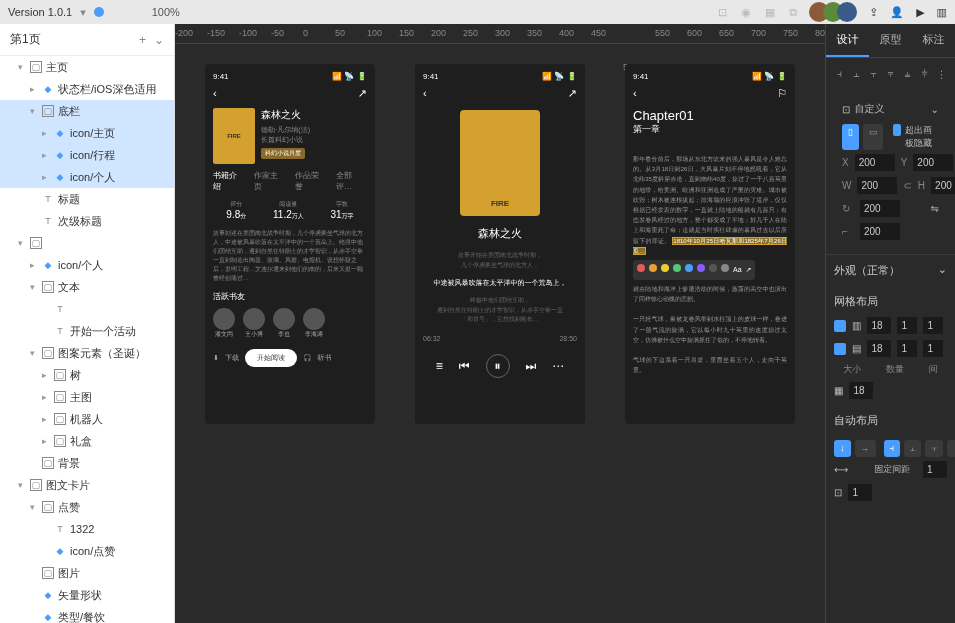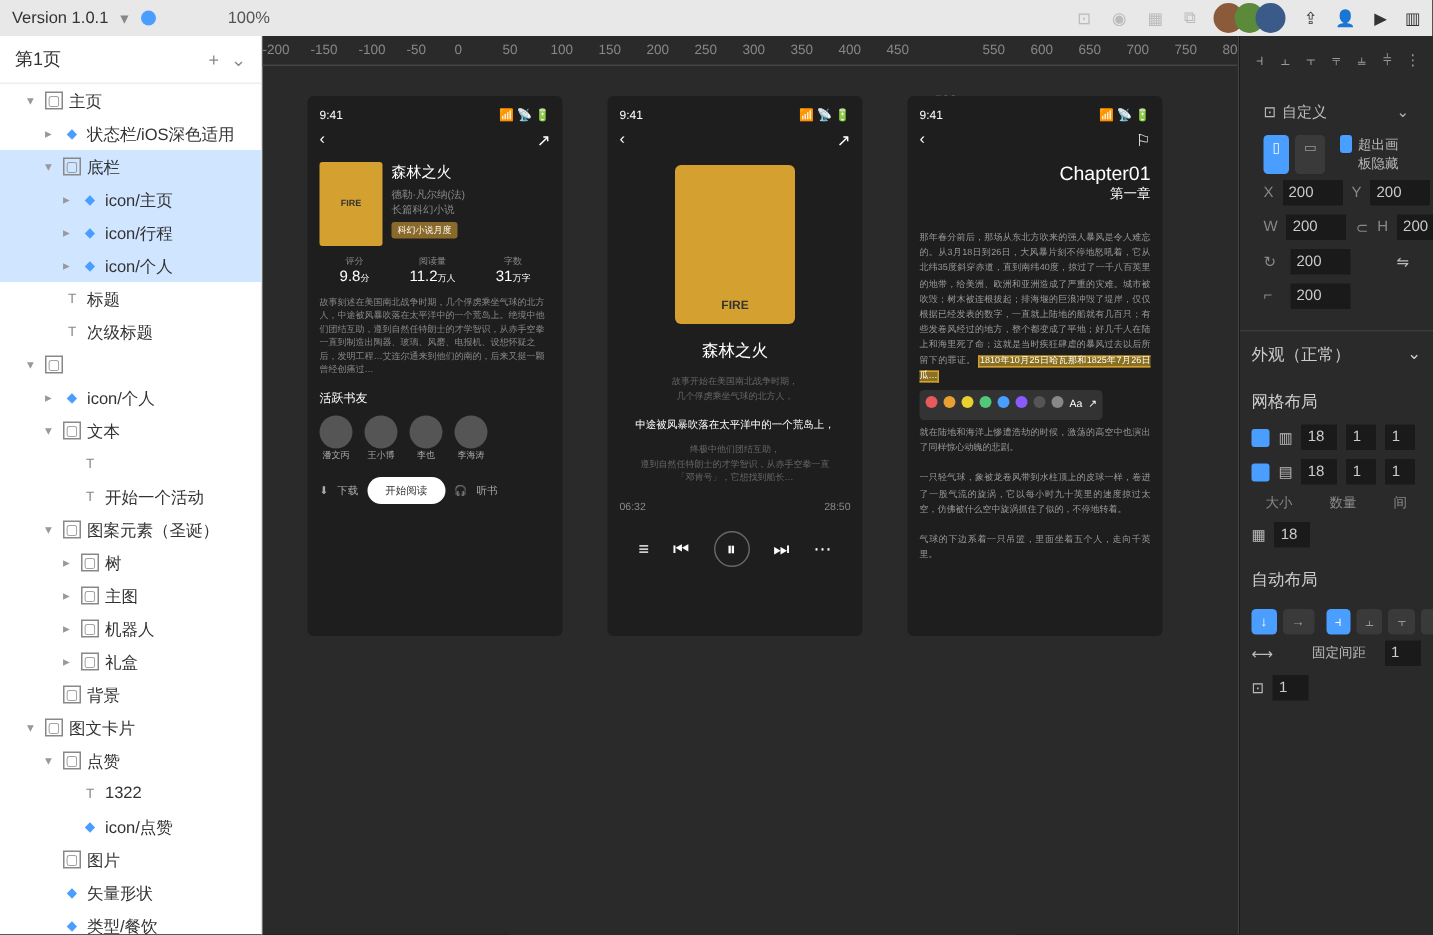--- a/index.html
+++ b/index.html
@@ -25,21 +25,21 @@
     .indent-2{padding-left:30px;}
     .indent-3{padding-left:42px;}
     .chev{color:#999;font-size:9px;width:8px;}
     .ticon{width:12px;height:12px;display:inline-flex;align-items:center;justify-content:center;font-size:9px;color:#888;}
     .ticon.frame{border:1px solid #888;}
     .ticon.diamond{color:#4a9eff;}
     .ticon.text{color:#888;}
     .canvas{flex:1;background:#2a2a2a;position:relative;overflow:hidden;}
     .ruler-h{position:absolute;top:0;left:0;right:0;height:20px;background:#2a2a2a;border-bottom:1px solid #444;display:flex;color:#888;font-size:9px;}
     .ruler-tick{position:absolute;top:4px;}
-    .artboards{position:absolute;top:40px;left:30px;display:flex;gap:30px;}
+    .artboards{position:absolute;top:40px;left:30px;display:flex;gap:40px;}
     .artboard{width:170px;height:360px;background:#1e1e1e;border-radius:4px;padding:8px;color:#aaa;font-size:8px;overflow:hidden;position:relative;}
     .ab-status{display:flex;justify-content:space-between;color:#fff;font-size:8px;margin-bottom:6px;}
     .ab-nav{display:flex;justify-content:space-between;color:#fff;font-size:11px;margin-bottom:8px;}
     .ab1-top{display:flex;gap:6px;margin-bottom:6px;}
     .book-cover{width:42px;height:56px;background:#d4a030;border-radius:2px;display:flex;align-items:center;justify-content:center;color:#333;font-size:6px;font-weight:bold;text-align:center;}
     .ab1-info{flex:1;}
     .ab1-title{color:#fff;font-size:10px;margin-bottom:3px;}
     .ab1-author{color:#888;font-size:7px;}
     .ab1-tag{display:inline-block;background:#8a6a2a;color:#fff;padding:1px 4px;font-size:6px;border-radius:2px;margin-top:3px;}
     .ab1-tabs{display:flex;gap:10px;font-size:8px;color:#888;margin-bottom:8px;}
@@ -56,21 +56,21 @@
     .user-item{text-align:center;font-size:6px;}
     .ab1-actions{display:flex;gap:6px;align-items:center;font-size:7px;}
     .btn-primary{background:#fff;color:#333;padding:4px 12px;border-radius:12px;}
     .ab2-cover{width:80px;height:106px;background:#d4a030;margin:10px auto;border-radius:4px;display:flex;align-items:end;justify-content:center;padding-bottom:8px;color:#333;font-size:8px;font-weight:bold;}
     .ab2-title{text-align:center;color:#fff;font-size:11px;margin-bottom:10px;}
     .ab2-desc{font-size:6px;color:#666;line-height:1.6;text-align:center;margin-bottom:8px;}
     .ab2-highlight{color:#fff;font-size:7px;text-align:center;margin-bottom:8px;}
     .ab2-time{display:flex;justify-content:space-between;font-size:7px;color:#888;margin-top:10px;}
     .ab2-controls{display:flex;justify-content:center;gap:16px;align-items:center;margin-top:12px;font-size:12px;color:#fff;}
     .play-btn{width:24px;height:24px;border:1px solid #666;border-radius:50%;display:flex;align-items:center;justify-content:center;}
-    .ab3-title{text-align:right;margin-bottom:18px;}
+    .ab3-title{text-align:left;margin-bottom:18px;}
     .ab3-ch{color:#fff;font-size:13px;}
     .ab3-sub{color:#fff;font-size:9px;}
     .ab3-body{font-size:6px;color:#999;line-height:1.7;text-align:justify;margin-top:8px;}
     .ab3-hl{background:#8a7020;border:1px solid #d4a030;display:inline;color:#fff;}
     .color-dots{display:flex;gap:4px;background:#333;padding:4px;border-radius:3px;margin:4px 0;width:fit-content;}
     .cdot{width:8px;height:8px;border-radius:50%;}
     .inspector{width:130px;background:#2a2a2a;border-left:1px solid #444;color:#bbb;font-size:10px;overflow-y:auto;}
     .insp-tabs{display:flex;border-bottom:1px solid #444;}
     .insp-tab{flex:1;text-align:center;padding:8px 0;font-size:11px;cursor:pointer;}
     .insp-tab.active{border-bottom:2px solid #4a9eff;color:#fff;}
@@ -296,20 +296,26 @@
           </div>
         <div class="ab1-top">
           <div class="book-cover">FIRE</div>
           <div class="ab1-info">
             <div class="ab1-title">森林之火</div>
             <div class="ab1-author">德勒·凡尔纳(法)</div>
             <div class="ab1-author">长篇科幻小说</div>
             <div class="ab1-tag">科幻小说月度</div>
           </div>
         </div>
+        <div class="ab1-tabs" id="ab1tabs">
+            <span class="active">书籍介绍</span>
+            <span>作家主页</span>
+            <span>作品荣誉</span>
+            <span>全部评…</span>
+          </div>
         <div class="ab1-stats" id="ab1stats">
             <div class="stat">
               <div class="stat-label">评分</div>
               <div class="stat-val">9.8<span class="stat-unit">分</span></div>
             </div>
             <div class="stat">
               <div class="stat-label">阅读量</div>
               <div class="stat-val">11.2<span class="stat-unit">万人</span></div>
             </div>
             <div class="stat">
@@ -405,20 +411,25 @@
 
 一只轻气球，象被龙卷风带到水柱顶上的皮球一样，卷进了一股气流的旋涡，它以每小时九十英里的速度掠过太空，仿佛被什么空中旋涡抓住了似的，不停地转着。
 
 气球的下边系着一只吊篮，里面坐着五个人，走向千英里。</span>
         </div>
       </div>
     </div>
   </div>
 
   <div class="inspector">
+    <div class="insp-tabs" id="insptabs">
+        <div class="insp-tab active">设计</div>
+        <div class="insp-tab">原型</div>
+        <div class="insp-tab">标注</div>
+      </div>
     <div class="align-row">
       <span class="align-btn">⫞</span>
       <span class="align-btn">⫠</span>
       <span class="align-btn">⫟</span>
       <span class="align-btn">⫧</span>
       <span class="align-btn">⫨</span>
       <span class="align-btn">⫩</span>
       <span class="align-btn">⋮</span>
     </div>
     <div class="insp-section">

